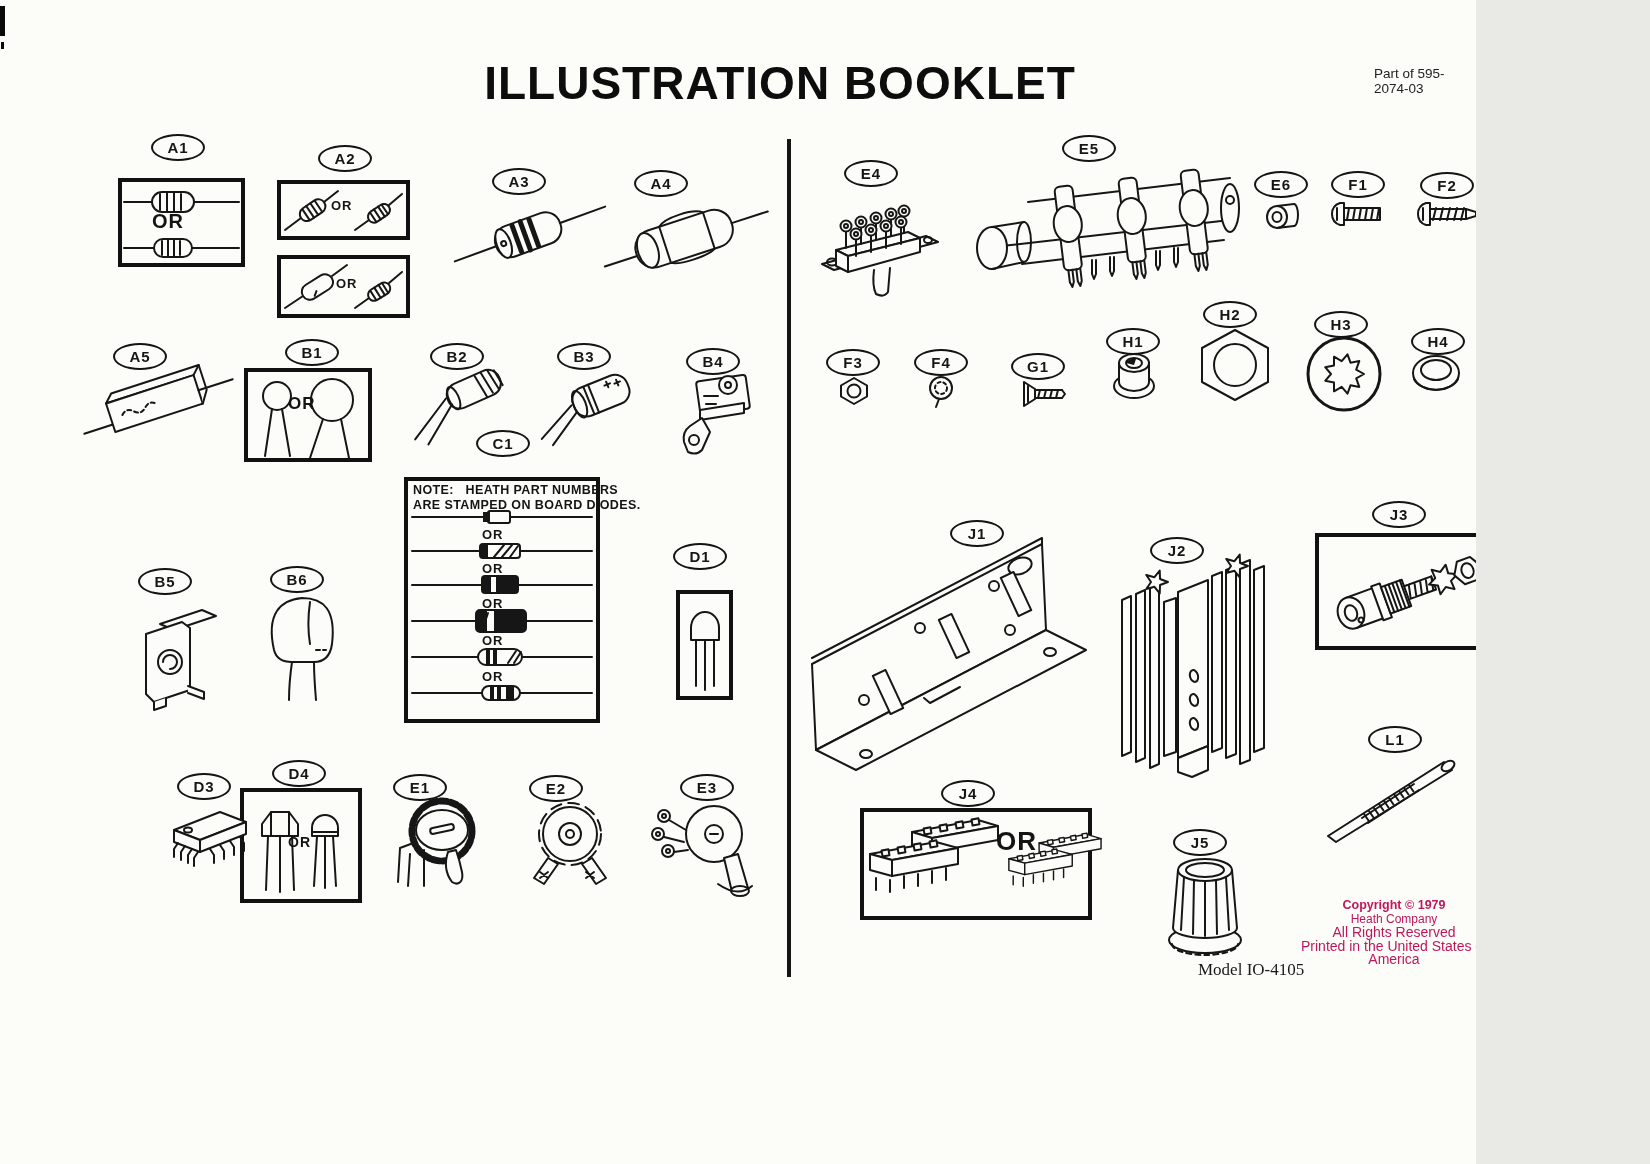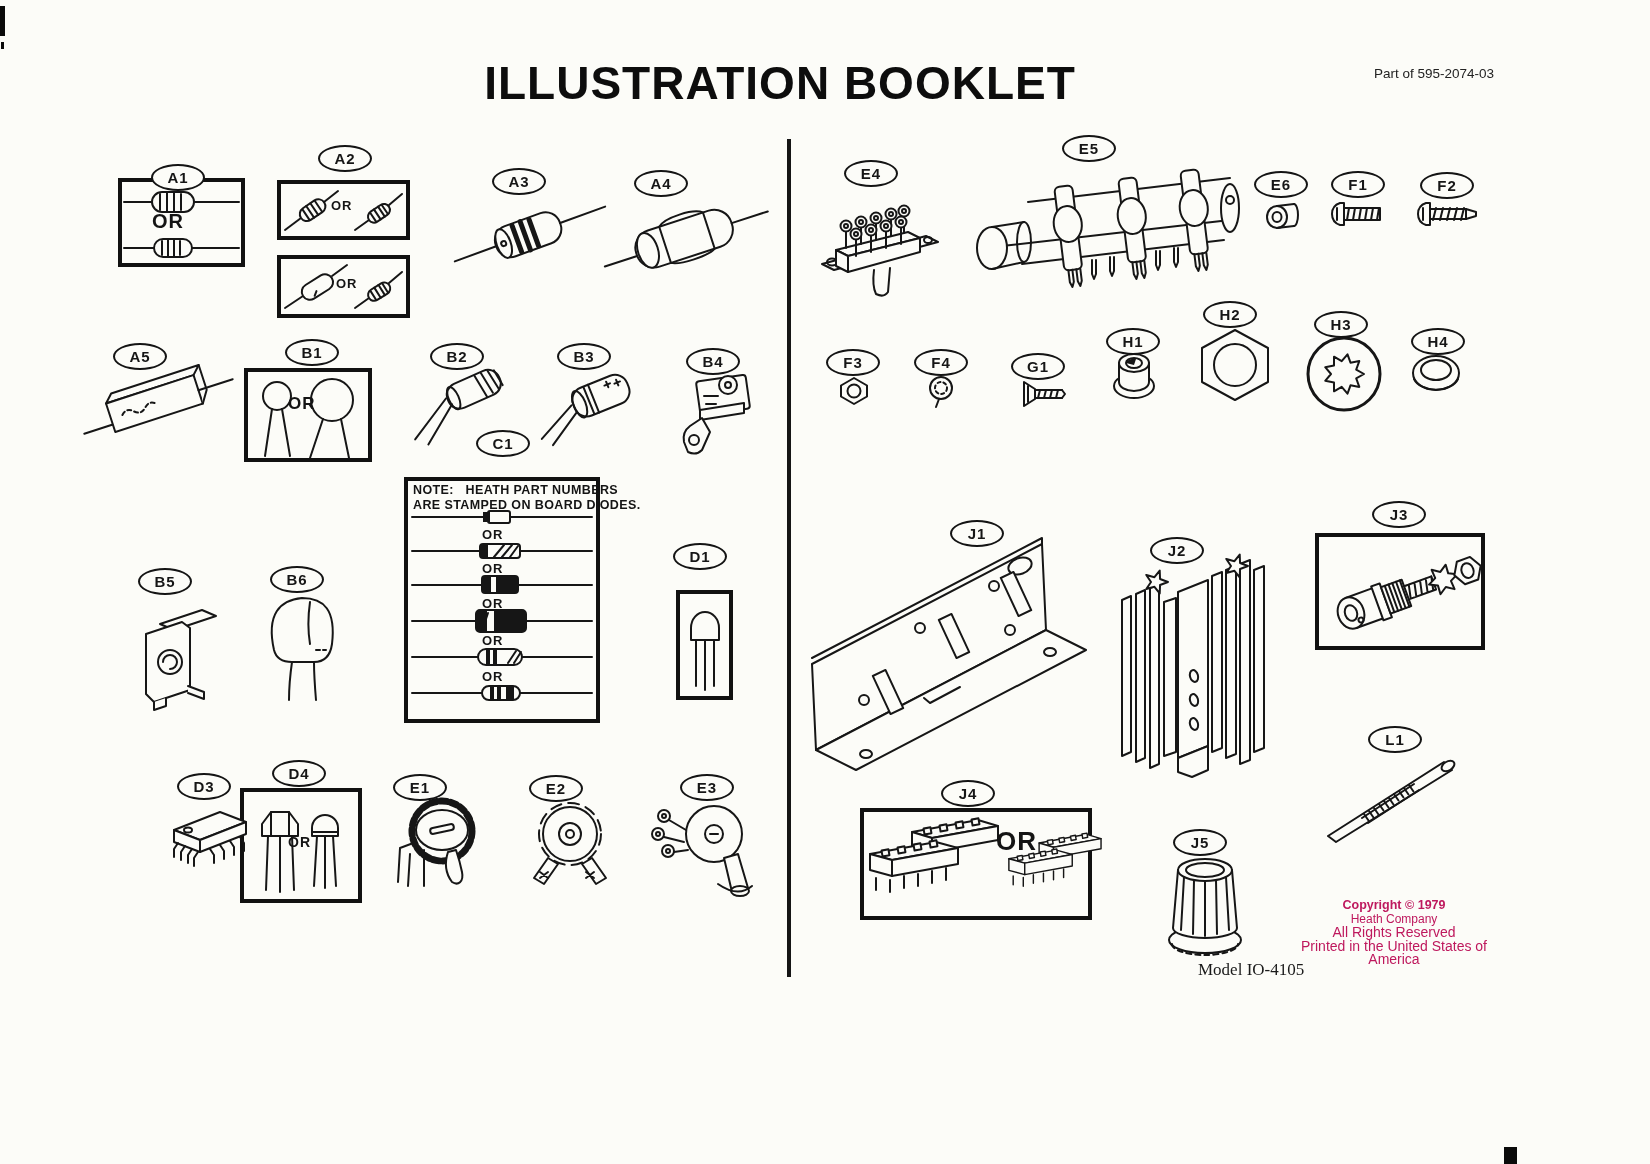--- a/index.html
+++ b/index.html
@@ -1,18 +1,18 @@
 <!DOCTYPE html>
 <html><head>
 <meta charset="utf-8">
 <style>
   *{margin:0;padding:0;box-sizing:border-box}
   html,body{width:1650px;height:1164px}
   body{background:#e9e9e6;font-family:"Liberation Sans",sans-serif}
-  #page{position:absolute;left:0;top:0;width:1650px;height:1164px;background:#fcfcf8;color:#161616;overflow:hidden}
+  #page{position:absolute;left:0;top:0;width:1476px;height:1164px;background:#fcfcf8;color:#161616;overflow:hidden}
   .callout{position:absolute;width:54px;height:27px;border:2.5px solid #141414;border-radius:50%;
     display:flex;align-items:center;justify-content:center;font-weight:bold;font-size:15px;
     letter-spacing:1px;background:#fcfcf8;z-index:5}
   .pbox{position:absolute;border:4px solid #111;background:#fcfcf8}
   .or{position:absolute;font-weight:bold;color:#141414;letter-spacing:1px;z-index:4}
   .part{position:absolute;overflow:visible}
   .s{stroke:#161616;fill:none;stroke-width:2px;stroke-linecap:round;stroke-linejoin:round}
   .sf{stroke:#161616;fill:#fcfcf8;stroke-width:2px;stroke-linecap:round;stroke-linejoin:round}
   .sb{fill:#161616;stroke:none}
   .title{position:absolute;left:385px;top:56px;width:790px;text-align:center;
@@ -36,21 +36,21 @@
 <div id="page">
 
   <div class="title">ILLUSTRATION BOOKLET</div>
   <div class="partref">Part of 595-2074-03</div>
   <div class="divider"></div>
 
   <div class="artifact" style="left:0;top:6px;width:5px;height:30px"></div>
   <div class="artifact" style="left:1px;top:42px;width:3px;height:7px"></div>
   <div class="artifact" style="left:1504px;top:1147px;width:13px;height:17px"></div>
 
-  <div class="callout" style="left:151px;top:164px">A1</div>
+  <div class="callout" style="left:151px;top:134px">A1</div>
   <div class="callout" style="left:318px;top:145px">A2</div>
   <div class="callout" style="left:492px;top:168px">A3</div>
   <div class="callout" style="left:634px;top:170px">A4</div>
   <div class="callout" style="left:113px;top:343px">A5</div>
   <div class="callout" style="left:285px;top:339px">B1</div>
   <div class="callout" style="left:430px;top:343px">B2</div>
   <div class="callout" style="left:557px;top:343px">B3</div>
   <div class="callout" style="left:686px;top:348px">B4</div>
   <div class="callout" style="left:476px;top:430px">C1</div>
   <div class="callout" style="left:138px;top:568px">B5</div>

